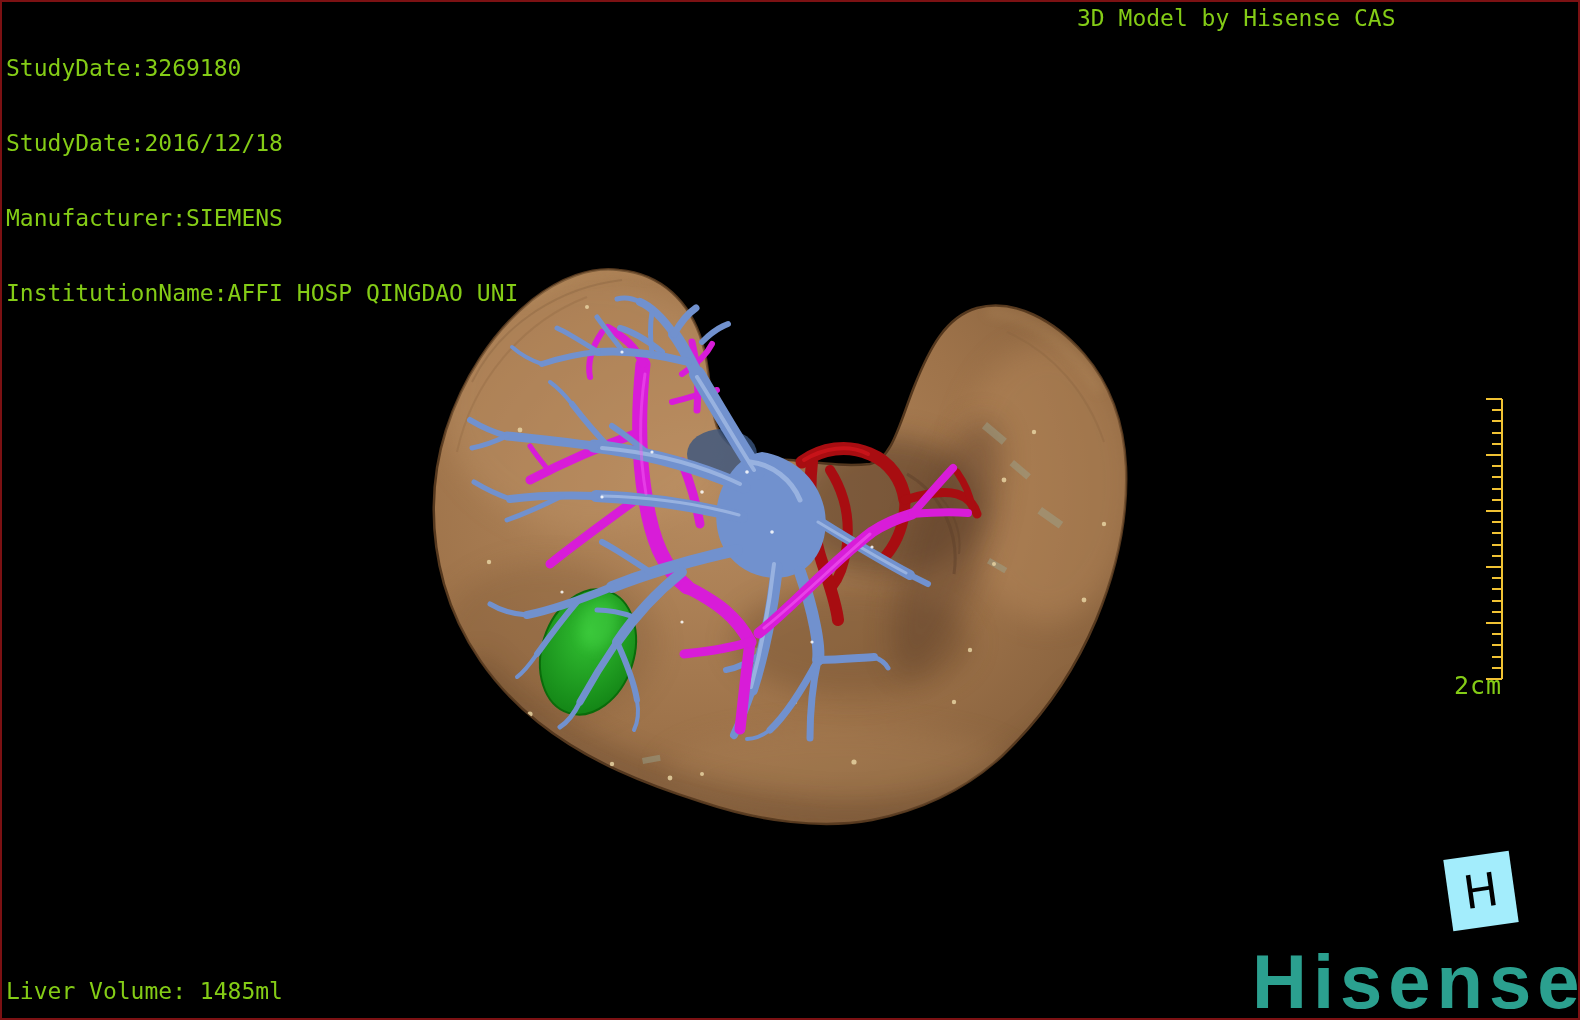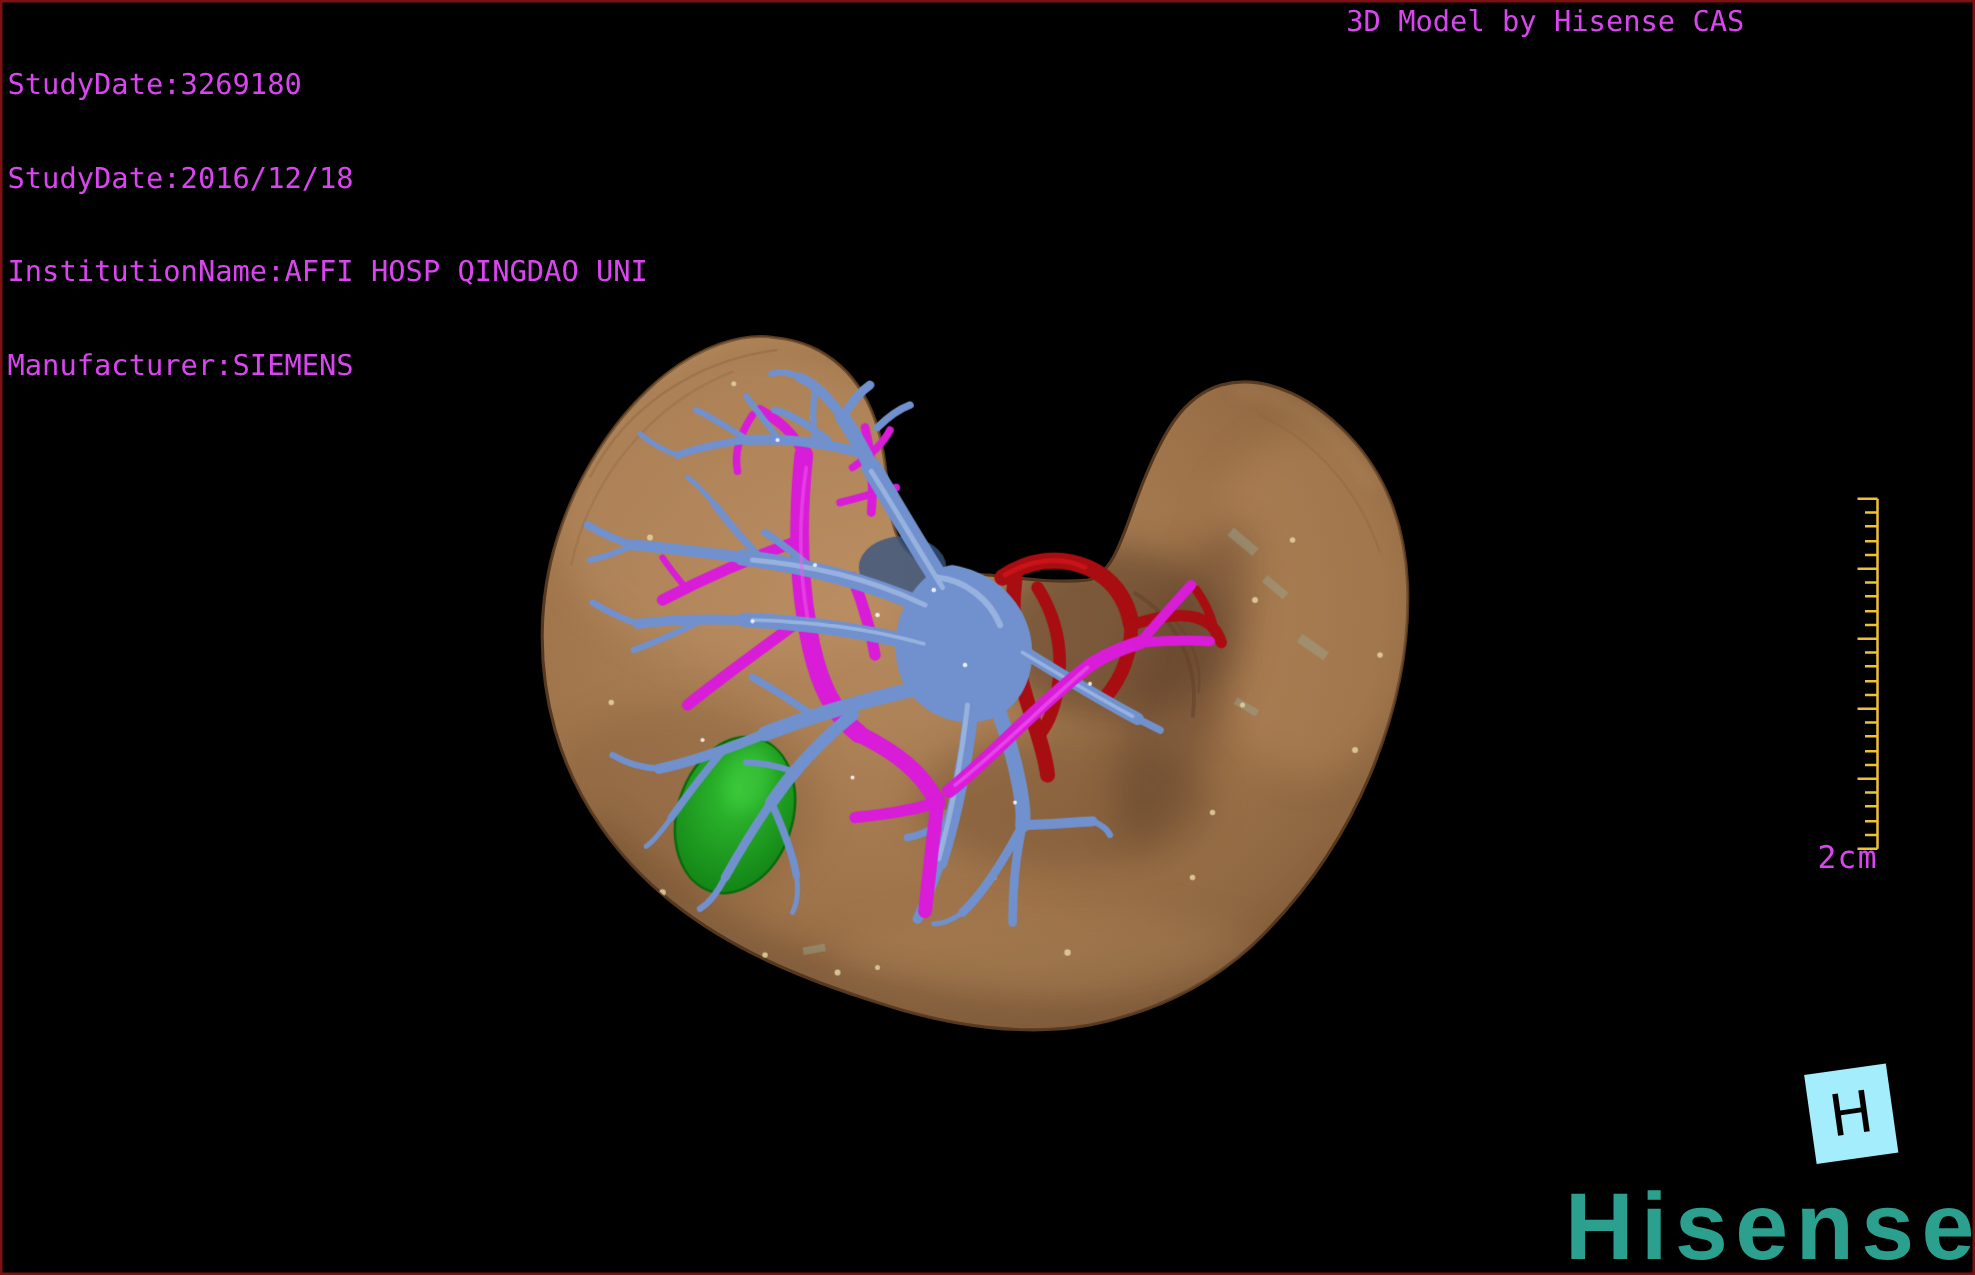--- a/index.html
+++ b/index.html
@@ -2,21 +2,21 @@
 <html><head>
 <meta charset="utf-8">
 <style>
   html,body{margin:0;padding:0;background:#000;}
   .stage{
     position:relative;width:1580px;height:1020px;background:#000;
     overflow:hidden;box-sizing:border-box;border:2px solid #7c1113;
     font-family:"DejaVu Sans Mono",monospace;
   }
   .stage svg.model{position:absolute;left:0;top:0;}
-  .ovl{position:absolute;color:#d946ef;font-size:23px;line-height:25px;white-space:pre;}
+  .ovl{position:absolute;color:#84cc16;font-size:23px;line-height:25px;white-space:pre;}
   .pinfo{left:4px;top:4px;}
   .wmark{left:1075px;top:4px;}
   .volume{left:4px;top:977px;}
   .scale-label{left:1452px;top:671px;font-size:25px;letter-spacing:1px;}
   .hmarker{
     position:absolute;left:1446px;top:853px;width:66px;height:72px;
     background:#a3edfc;transform:rotate(-8deg);
     display:flex;align-items:center;justify-content:center;
     color:#000;font-family:"DejaVu Sans",sans-serif;font-size:46px;font-weight:400;
   }
@@ -253,26 +253,27 @@
                M1490,464 H1500 M1490,475 H1500 M1490,487 H1500 M1490,498 H1500
                M1490,520 H1500 M1490,531 H1500 M1490,543 H1500 M1490,554 H1500
                M1490,576 H1500 M1490,587 H1500 M1490,599 H1500 M1490,610 H1500
                M1490,632 H1500 M1490,643 H1500 M1490,655 H1500 M1490,666 H1500"></path>
     </g>
   </svg>
 
   <div class="ovl pinfo">
     <div>StudyDate:3269180</div>
     <div>StudyDate:2016/12/18</div>
+    <div>Manufacturer:SIEMENS</div>
     <div>InstitutionName:AFFI HOSP QINGDAO UNI</div>
-    <div>Manufacturer:SIEMENS</div>
   </div>
 
   <div class="ovl wmark">3D Model by Hisense CAS</div>
 
+  <div class="ovl volume">Liver Volume: 1485ml</div>
 
   <div class="ovl scale-label">2cm</div>
 
   <div class="hmarker">
     <span>H</span>
   </div>
 
   <div class="logo">Hisense</div>
 
 </div>

